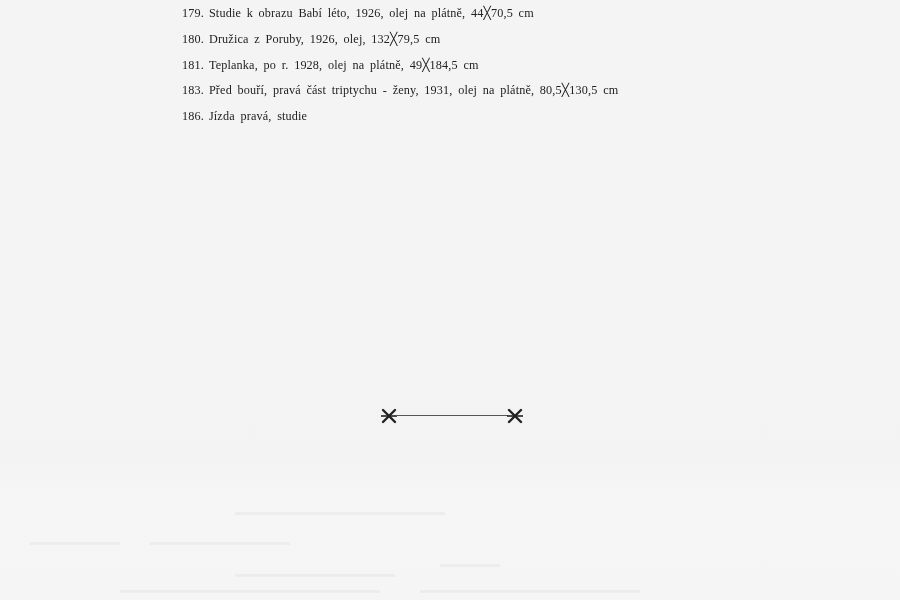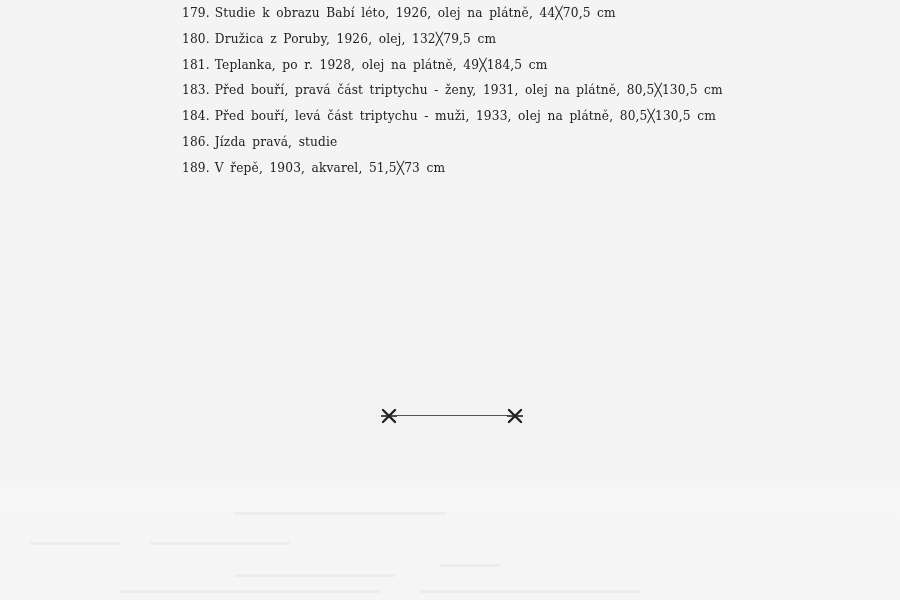--- a/index.html
+++ b/index.html
@@ -20,20 +20,21 @@
     width: 900px; height: 600px;
     background: linear-gradient(to bottom, #f4f4f4 0%, #f3f3f3 78%, #f6f6f6 82%, #f5f5f5 100%);
   }
   .catalog-list {
     position: absolute;
     left: 182px;
     top: 1px;
     margin: 0;
     padding: 0;
     list-style: none;
+    font-family: Liberation Serif, serif;
   }
   .catalog-item {
     height: 25.8px;
     line-height: 25.8px;
     font-size: 12.2px;
     color: #222;
     white-space: nowrap;
     letter-spacing: 0.15px;
     word-spacing: 2.5px;
   }
@@ -84,23 +85,21 @@
 </head>
 <body>
 
 <div class="page">
 
   <ul class="catalog-list">
     <li class="catalog-item"><span class="item-number">179.</span><span>Studie k obrazu Babí léto, 1926, olej na plátně, 44╳70,5 cm</span></li>
     <li class="catalog-item"><span class="item-number">180.</span><span>Družica z Poruby, 1926, olej, 132╳79,5 cm</span></li>
     <li class="catalog-item"><span class="item-number">181.</span><span>Teplanka, po r. 1928, olej na plátně, 49╳184,5 cm</span></li>
     <li class="catalog-item"><span class="item-number">183.</span><span>Před bouří, pravá část triptychu - ženy, 1931, olej na plátně, 80,5╳130,5 cm</span></li>
-    <li class="catalog-item"><span class="item-number">184.</span><span>Před bouří, levá část triptychu - muži, 1933, olej na plátně, 80,5╳130,5 cm</span></li>
     <li class="catalog-item"><span class="item-number">186.</span><span>Jízda pravá, studie</span></li>
-    <li class="catalog-item"><span class="item-number">189.</span><span>V řepě, 1903, akvarel, 51,5╳73 cm</span></li>
   </ul>
 
   <div class="ornament">
     <span class="end left">
       <svg width="18" height="18" viewBox="0 0 18 18">
         <path d="M3 3 L15 15 M15 3 L3 15" stroke="#222" stroke-width="2.4" stroke-linecap="round" fill="none"></path>
         <path d="M1 9 L17 9" stroke="#222" stroke-width="1.6" fill="none"></path>
         <circle cx="9" cy="9" r="1.6" fill="#222"></circle>
       </svg>
     </span>

